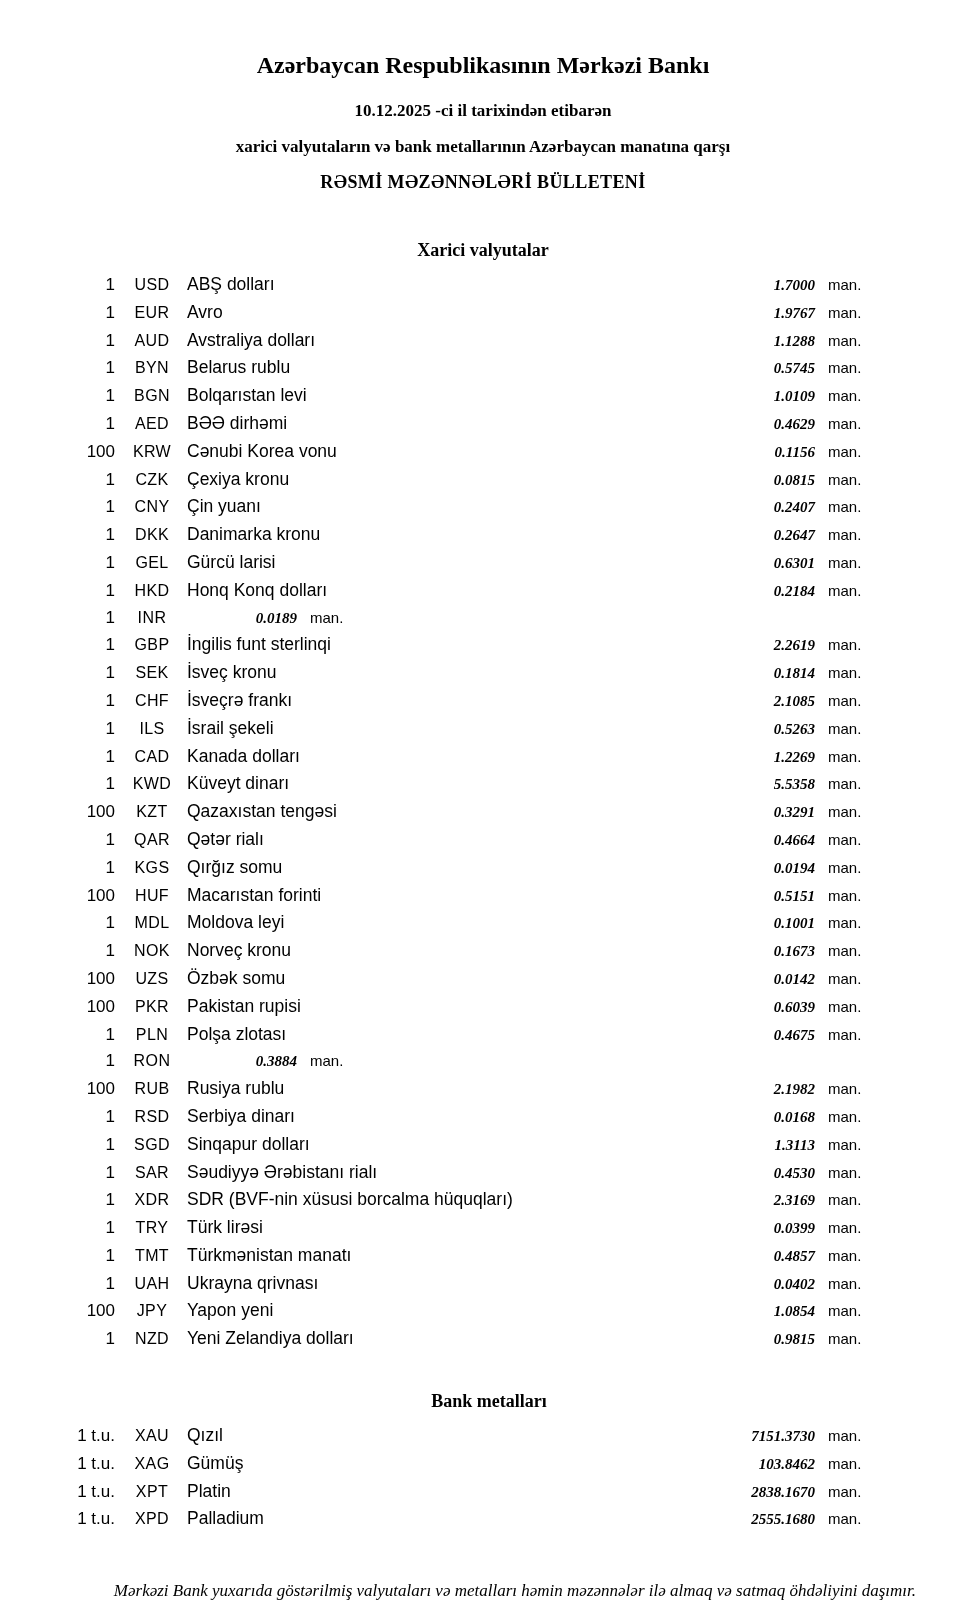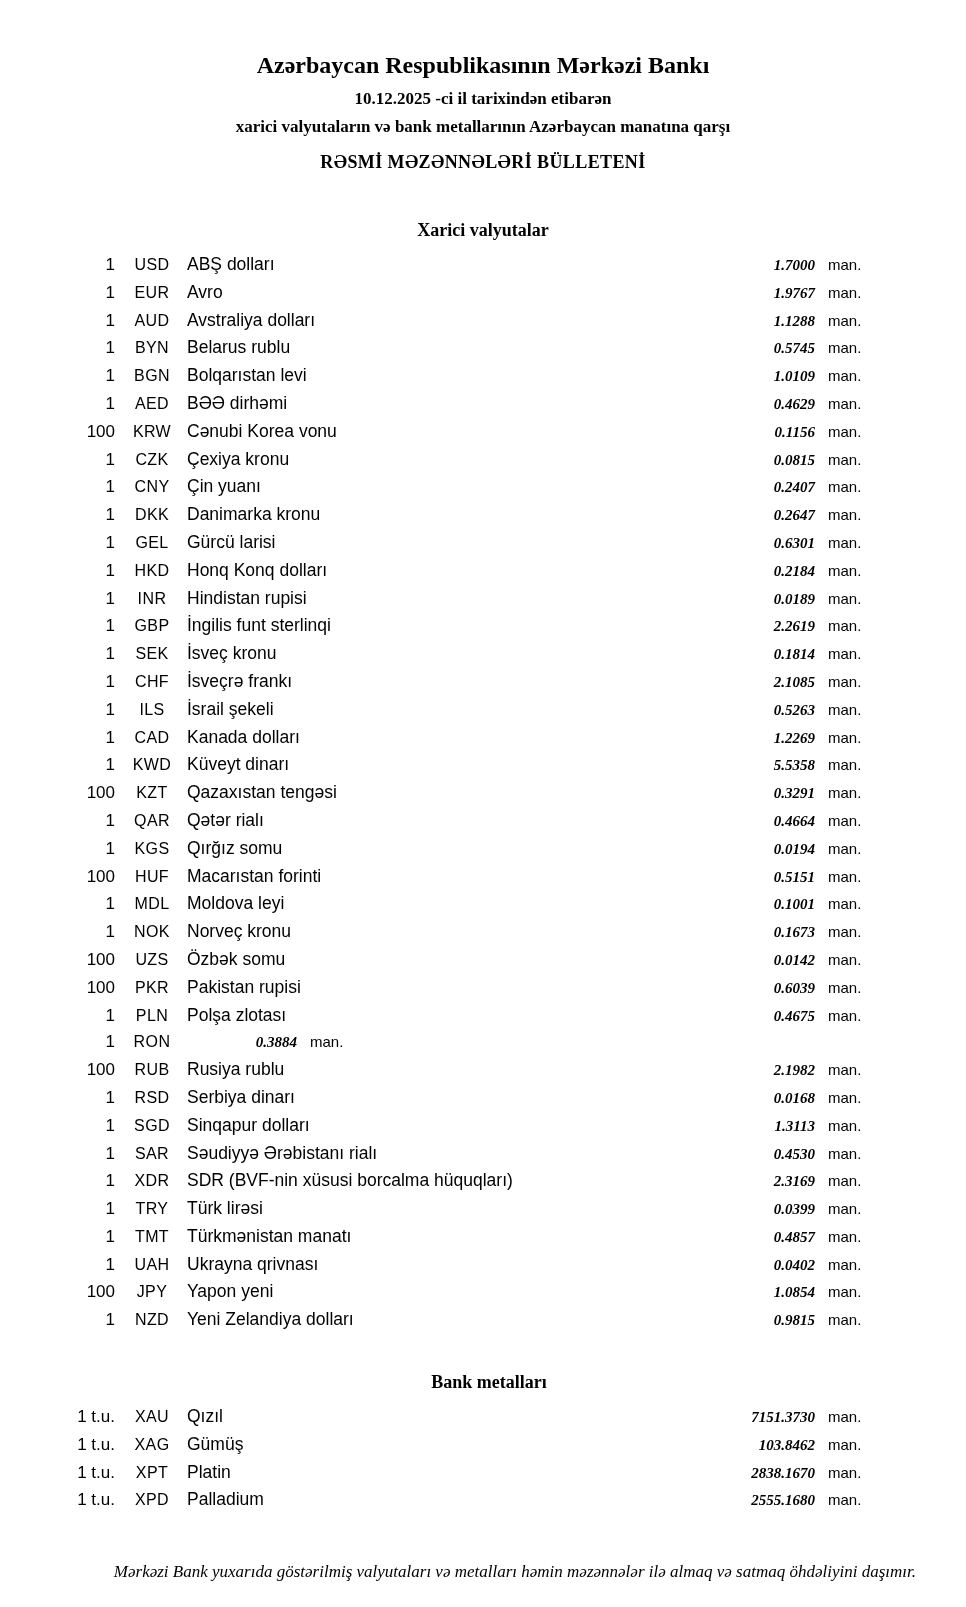--- a/index.html
+++ b/index.html
@@ -15,25 +15,25 @@
     padding: 52px 0 40px 0;
     position: relative;
   }
   .header {
     text-align: center;
     font-family: "Liberation Serif", serif;
     font-weight: bold;
   }
   .doc-title {
     font-size: 24px;
-    margin-bottom: 10px;
+    margin-bottom: 22px;
   }
   .date-line {
     font-size: 17px;
-    margin-bottom: 8px;
+    margin-bottom: 16px;
   }
   .subtitle {
     font-size: 17px;
     margin-bottom: 15px;
   }
   .bulletin-title {
     font-size: 18px;
     letter-spacing: 0.4px;
   }
   .section-title {
@@ -203,21 +203,20 @@
           <span class="qty">1</span>
           <span class="code">HKD</span>
           <span class="name">Honq Konq dolları</span>
           <span class="rate">0.2184</span>
           <span class="unit">man.</span>
         </div>
 
         <div class="row">
           <span class="qty">1</span>
           <span class="code">INR</span>
-          <span class="name">Hindistan rupisi</span>
           <span class="rate">0.0189</span>
           <span class="unit">man.</span>
         </div>
 
         <div class="row">
           <span class="qty">1</span>
           <span class="code">GBP</span>
           <span class="name">İngilis funt sterlinqi</span>
           <span class="rate">2.2619</span>
           <span class="unit">man.</span>

